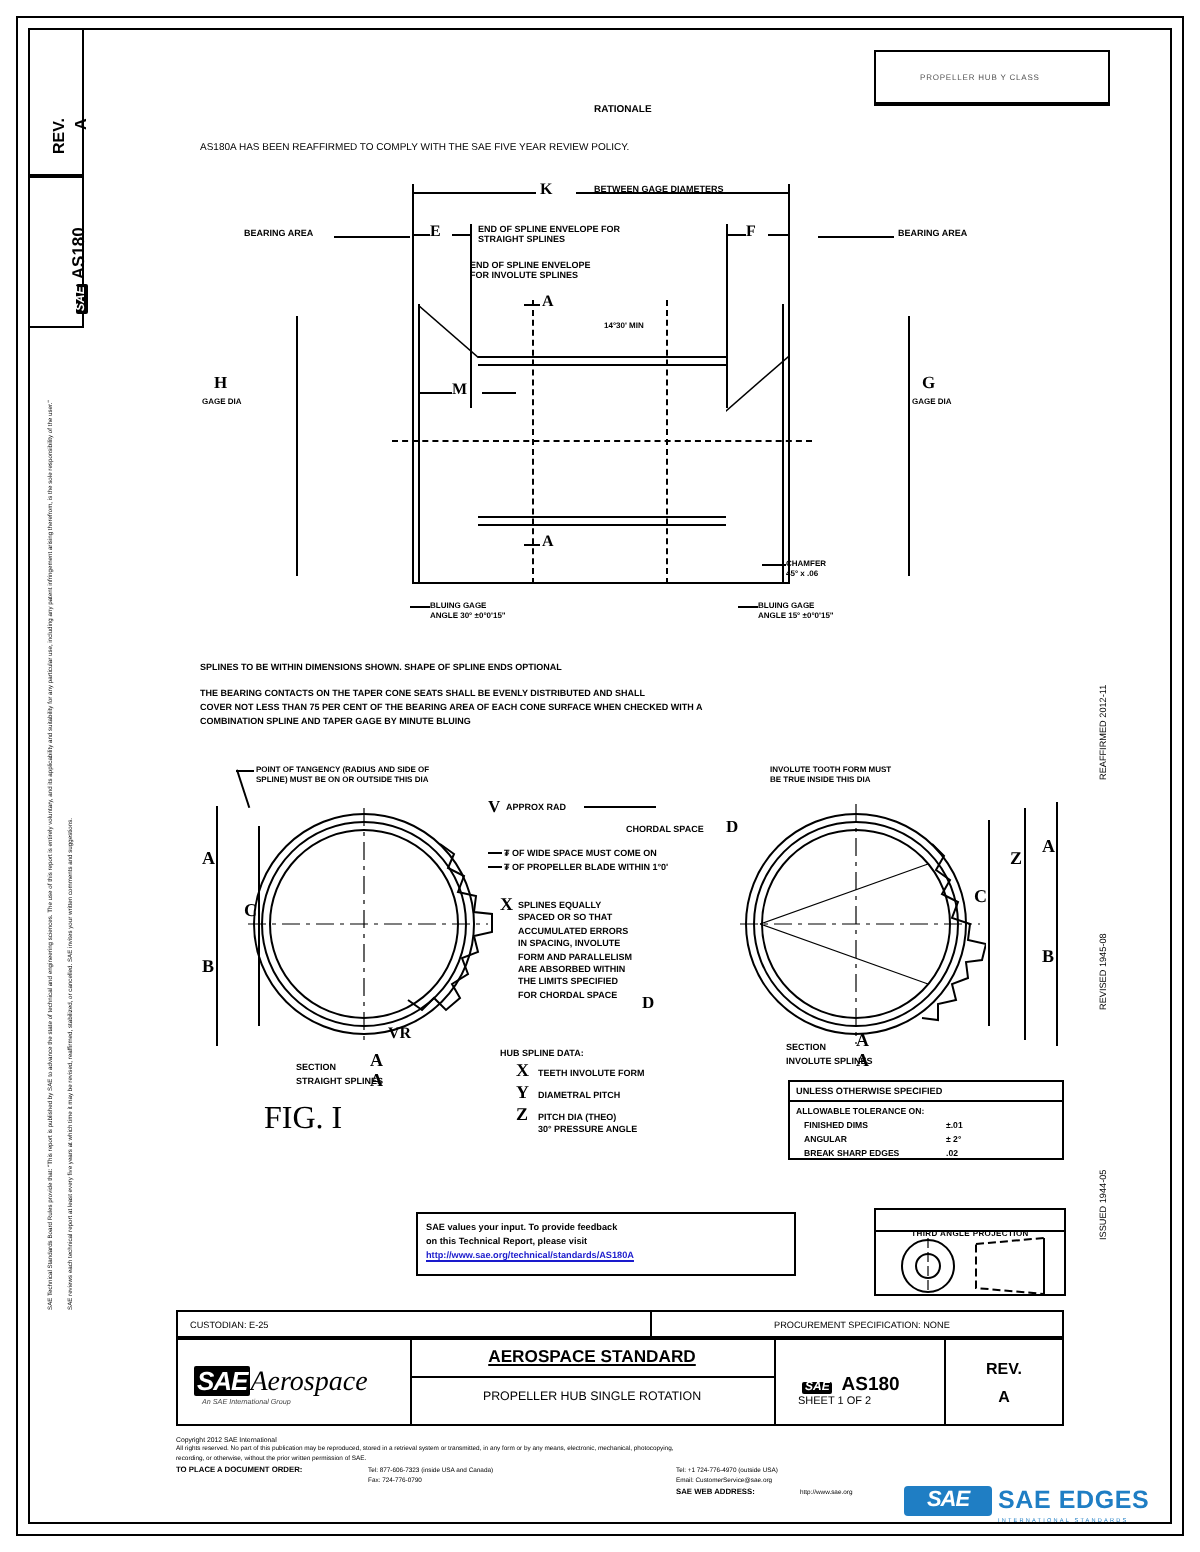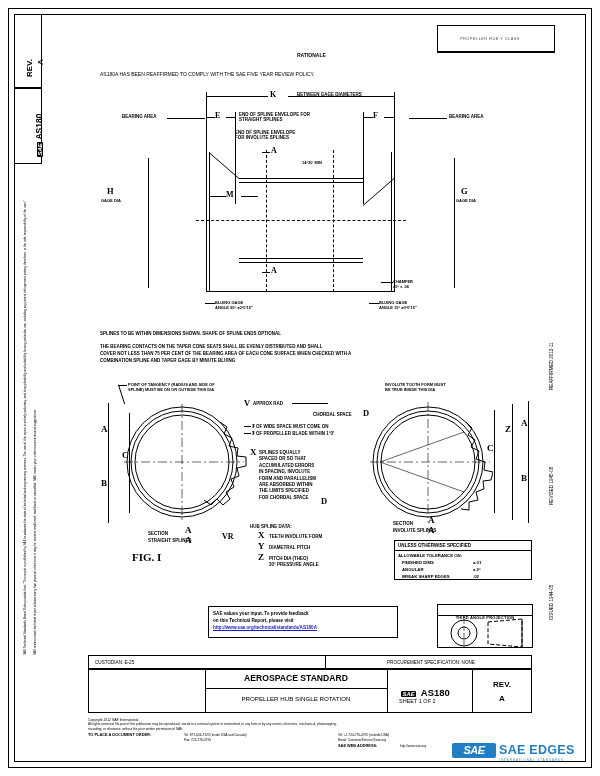--- a/index.html
+++ b/index.html
@@ -232,25 +232,25 @@
     <div class="vline" style="left:108px;top:403px;height:120px;"></div>
     <div class="abs dim" style="left:101px;top:424px;font-size:9px;">A</div>
     <div class="abs dim" style="left:101px;top:478px;font-size:9px;">B</div>
     <div class="vline" style="left:129px;top:413px;height:100px;"></div>
     <div class="abs dim" style="left:122px;top:450px;font-size:9px;">C</div>
 
     <div class="dt f45" style="left:148px;top:531px;">SECTION</div>
     <div class="abs dim" style="left:185px;top:525px;font-size:9px;letter-spacing:-1px;">A A</div>
     <div class="dt f45" style="left:148px;top:538px;">STRAIGHT SPLINES</div>
 
-    <div class="abs dim" style="left:222px;top:512px;font-size:8px;margin-top:20px;">VR</div>
+    <div class="abs dim" style="left:194px;top:512px;font-size:8px;">VR</div>
   </div>
 
   <div class="abs" style="left:132px;top:551px;font-family:'Liberation Serif',serif;
-       font-weight:bold;font-size:11px;">FIG. I</div>
+       font-weight:normal;font-size:16px;">FIG. I</div>
 
   <div class="abs">
     <div class="abs dim" style="left:244px;top:398px;font-size:8.5px;">V</div>
     <div class="dt f45" style="left:253px;top:401px;">APPROX RAD</div>
     <div class="dt f45" style="left:313px;top:412px;">CHORDAL SPACE</div>
     <div class="abs dim" style="left:363px;top:408px;font-size:8.5px;">D</div>
     <div class="hline" style="left:292px;top:403px;width:36px;"></div>
 
     <div class="dt f45" style="left:252px;top:424px;">₮ OF WIDE SPACE MUST COME ON</div>
     <div class="dt f45" style="left:252px;top:431px;">₮ OF PROPELLER BLADE WITHIN 1°0'</div>
@@ -350,23 +350,29 @@
     <span style="left:6px;top:4px;">CUSTODIAN: E-25</span>
     <span style="left:298px;top:4px;">PROCUREMENT SPECIFICATION: NONE</span>
   </div>
 
   <div class="bx" id="title-block">
     <div class="tb-vdiv" style="left:116px;"></div>
     <div class="tb-vdiv" style="left:298px;"></div>
     <div class="tb-vdiv" style="left:383px;"></div>
     <div class="tb-hdiv" style="left:116px;top:18px;width:182px;"></div>
 
+    <div class="tb-cell" style="left:0;top:0;width:116px;height:100%;">
+      <div class="abs" style="left:8px;top:12px;">
+        <span class="saemark" style="font-size:13px;letter-spacing:-.5px;">SAE</span><span style="font-size:14px;font-style:italic;font-family:'Liberation Serif',serif;">Aerospace</span>
+      </div>
+      <div class="abs" style="left:12px;top:29px;font-size:3.6px;font-style:italic;color:#444;">An SAE International Group</div>
+    </div>
 
     <div class="abs" style="left:142px;top:3px;width:130px;text-align:center;font-size:8.6px;
-         font-weight:bold;">AEROSPACE STANDARD</div>
+         font-weight:bold;text-decoration:underline;">AEROSPACE STANDARD</div>
     <div class="abs" style="left:126px;top:25px;width:162px;text-align:center;font-size:6.2px;">PROPELLER HUB SINGLE ROTATION</div>
 
     <div class="abs" style="left:312px;top:12px;">
       <span class="saemark" style="font-size:6px;">SAE</span>
       <span style="font-size:9.5px;font-weight:bold;">AS180</span>
     </div>
     <div class="abs" style="left:310px;top:28px;font-size:5.5px;">SHEET 1 OF 2</div>
 
     <div class="abs" style="left:383px;top:10px;width:60px;text-align:center;font-size:8px;font-weight:bold;">REV.</div>
     <div class="abs" style="left:383px;top:24px;width:60px;text-align:center;font-size:8px;font-weight:bold;">A</div>

